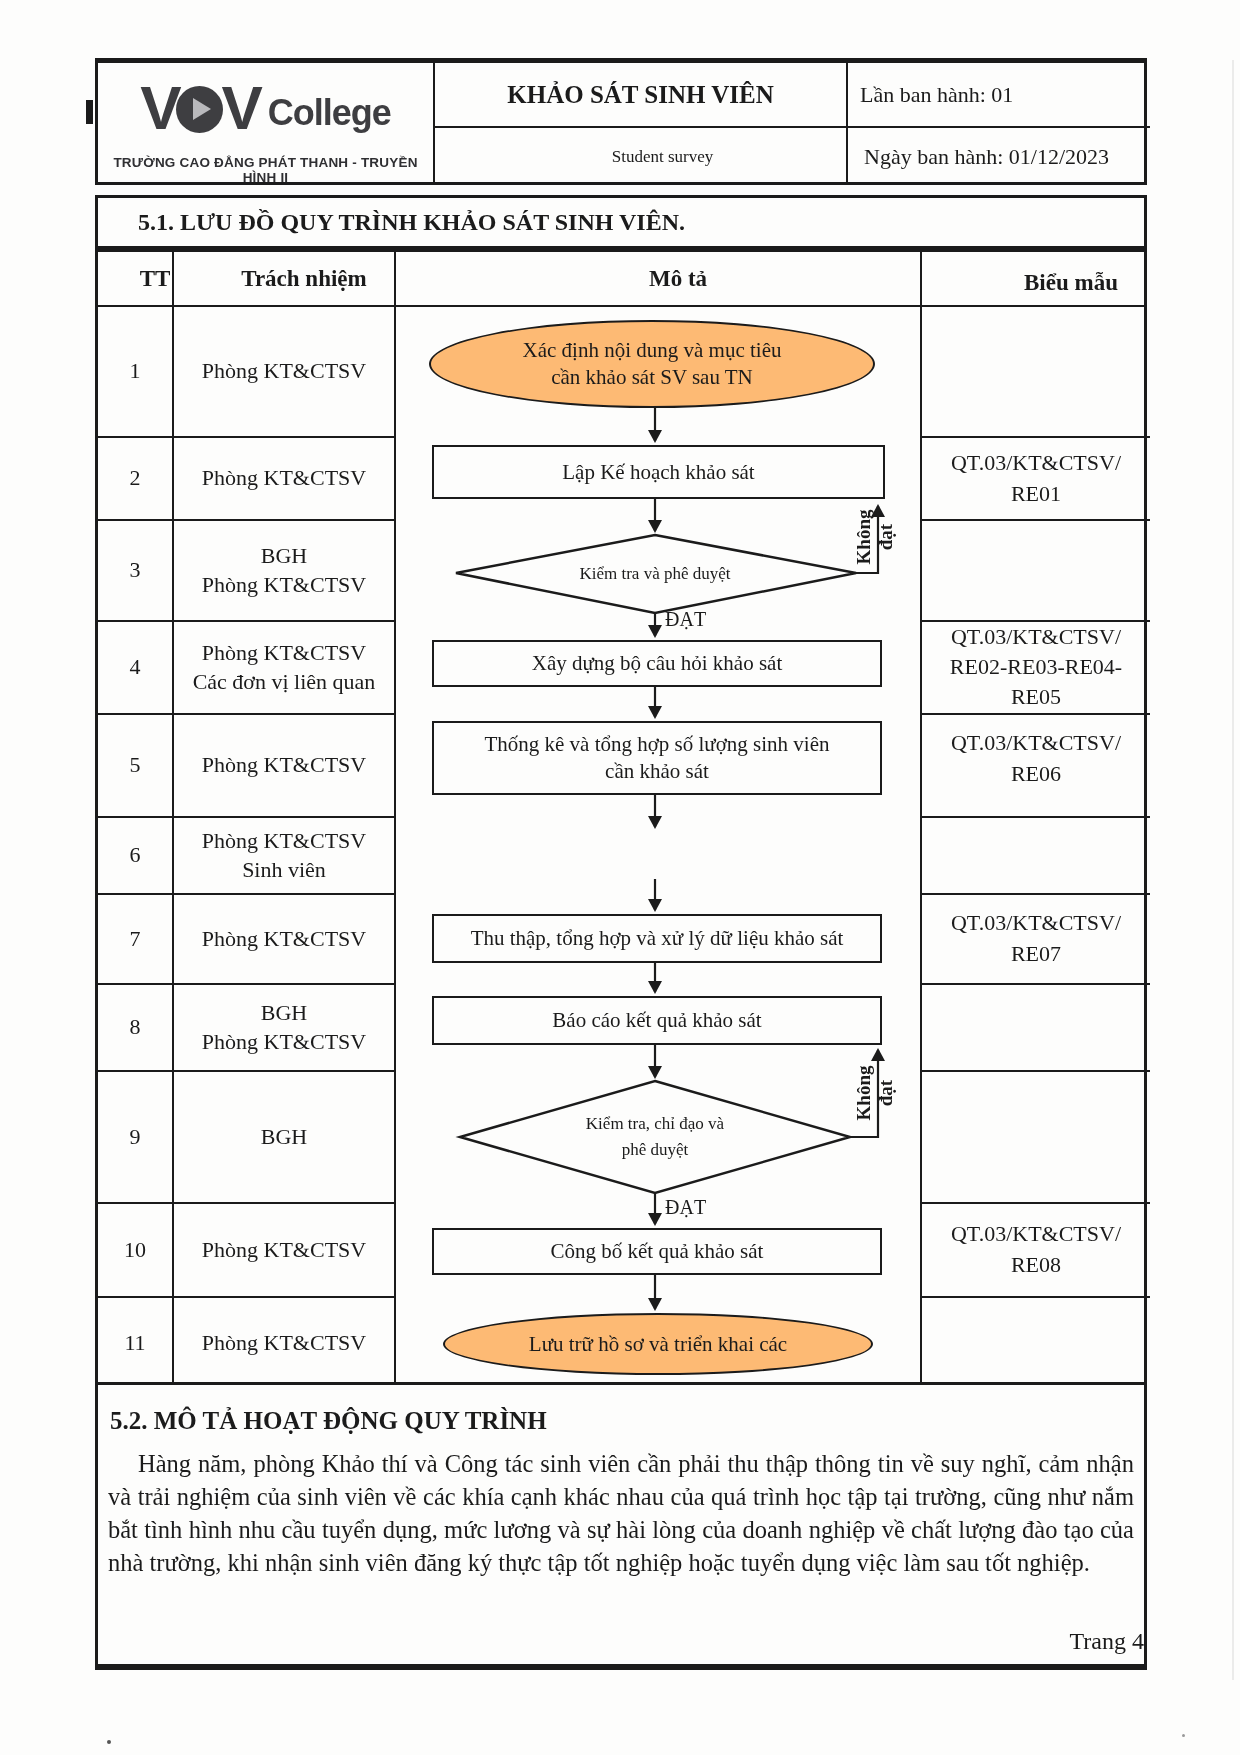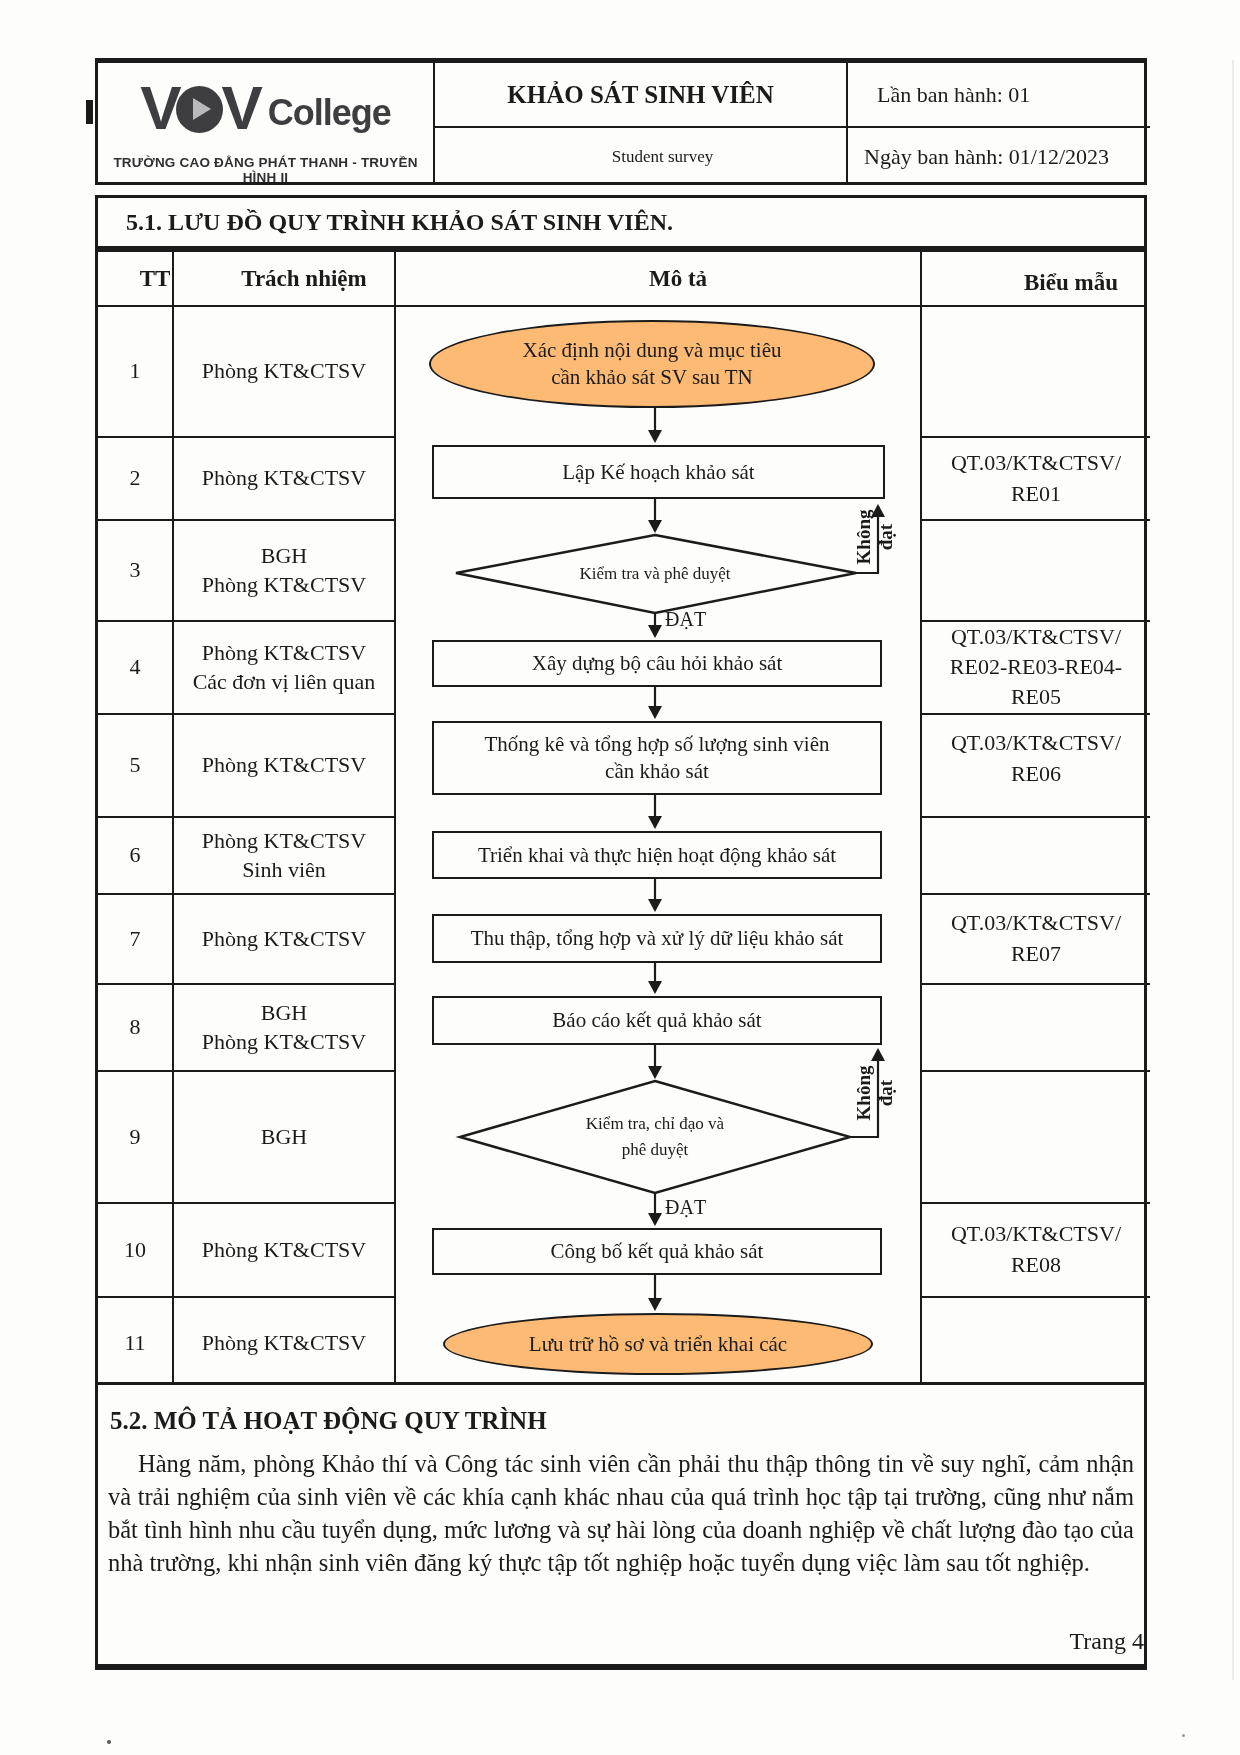--- a/index.html
+++ b/index.html
@@ -75,26 +75,26 @@
           </span>
         <span class="vov-letter">V</span>
         <span class="college-word">College</span>
       </div>
       <div class="logo-subtitle abs" style="left:0;top:92px;width:100%;">TRƯỜNG CAO ĐẲNG PHÁT THANH - TRUYỀN HÌNH II</div>
     </div>
 
     <div class="cell" style="left:337px;top:0;width:411px;height:63px;font-weight:bold;font-size:25px;">KHẢO SÁT SINH VIÊN</div>
     <div class="cell" style="left:337px;top:65px;width:455px;height:57px;font-size:17px;">Student survey</div>
 
-    <div class="cell" style="left:750px;top:0;width:302px;height:63px;justify-content:flex-start;padding-left:29px;font-size:22px;">Lần ban hành: 01</div>
+    <div class="cell" style="left:750px;top:0;width:302px;height:63px;justify-content:flex-start;padding-left:12px;font-size:22px;">Lần ban hành: 01</div>
     <div class="cell" style="left:750px;top:65px;width:302px;height:57px;justify-content:flex-start;padding-left:16px;font-size:22px;">Ngày ban hành: 01/12/2023</div>
   </div>
 
   <div class="box" style="left:95px;top:195px;width:1052px;height:54px;display:flex;align-items:center;">
-    <div style="font-weight:bold;font-size:24px;padding-left:28px;">5.1. LƯU ĐỒ QUY TRÌNH KHẢO SÁT SINH VIÊN.</div>
+    <div style="font-weight:bold;font-size:24px;padding-left:28px;margin-left:12px;">5.1. LƯU ĐỒ QUY TRÌNH KHẢO SÁT SINH VIÊN.</div>
   </div>
 
   <div class="box" style="left:95px;top:249px;width:1052px;height:1136px;">
 
     <div class="cellline" style="left:74px;top:0;width:2px;height:100%;"></div>
     <div class="cellline" style="left:296px;top:0;width:2px;height:100%;"></div>
     <div class="cellline" style="left:822px;top:0;width:2px;height:100%;"></div>
 
     <div class="cellline" style="left:0;top:53px;width:100%;height:2px;"></div>
 
@@ -189,21 +189,20 @@
       <polygon points="557,829 752,885 557,941 362,885" fill="#fdfdfc" stroke="#1b1b1b" stroke-width="2.5"></polygon>
     </svg>
 
     <div class="flow-ellipse" style="left:331px;top:68px;width:446px;height:88px;">Xác định nội dung và mục tiêu
 cần khảo sát SV sau TN</div>
     <div class="flow-rect" style="left:334px;top:193px;width:453px;height:54px;">Lập Kế hoạch khảo sát</div>
     <div class="diamond-text" style="left:385px;top:309px;width:344px;">Kiểm tra và phê duyệt</div>
     <div class="flow-rect" style="left:334px;top:388px;width:450px;height:47px;">Xây dựng bộ câu hỏi khảo sát</div>
     <div class="flow-rect" style="left:334px;top:469px;width:450px;height:74px;">Thống kê và tổng hợp số lượng sinh viên
 cần khảo sát</div>
-    <div class="flow-rect" style="left:334px;top:579px;width:450px;height:48px;">Triển khai và thực hiện hoạt động khảo sát</div>
     <div class="flow-rect" style="left:334px;top:662px;width:450px;height:49px;">Thu thập, tổng hợp và xử lý dữ liệu khảo sát</div>
     <div class="flow-rect" style="left:334px;top:744px;width:450px;height:49px;">Báo cáo kết quả khảo sát</div>
     <div class="diamond-text" style="left:385px;top:859px;width:344px;">Kiểm tra, chỉ đạo và
 phê duyệt</div>
     <div class="flow-rect" style="left:334px;top:976px;width:450px;height:47px;">Công bố kết quả khảo sát</div>
     <div class="flow-ellipse" style="left:345px;top:1061px;width:430px;height:62px;">Lưu trữ hồ sơ và triển khai các</div>
 
     <div class="flow-label" style="left:567px;top:356px;">ĐẠT</div>
     <div class="flow-label" style="left:567px;top:944px;">ĐẠT</div>
     <div class="fail-label" style="left:735px;top:262px;">Không

